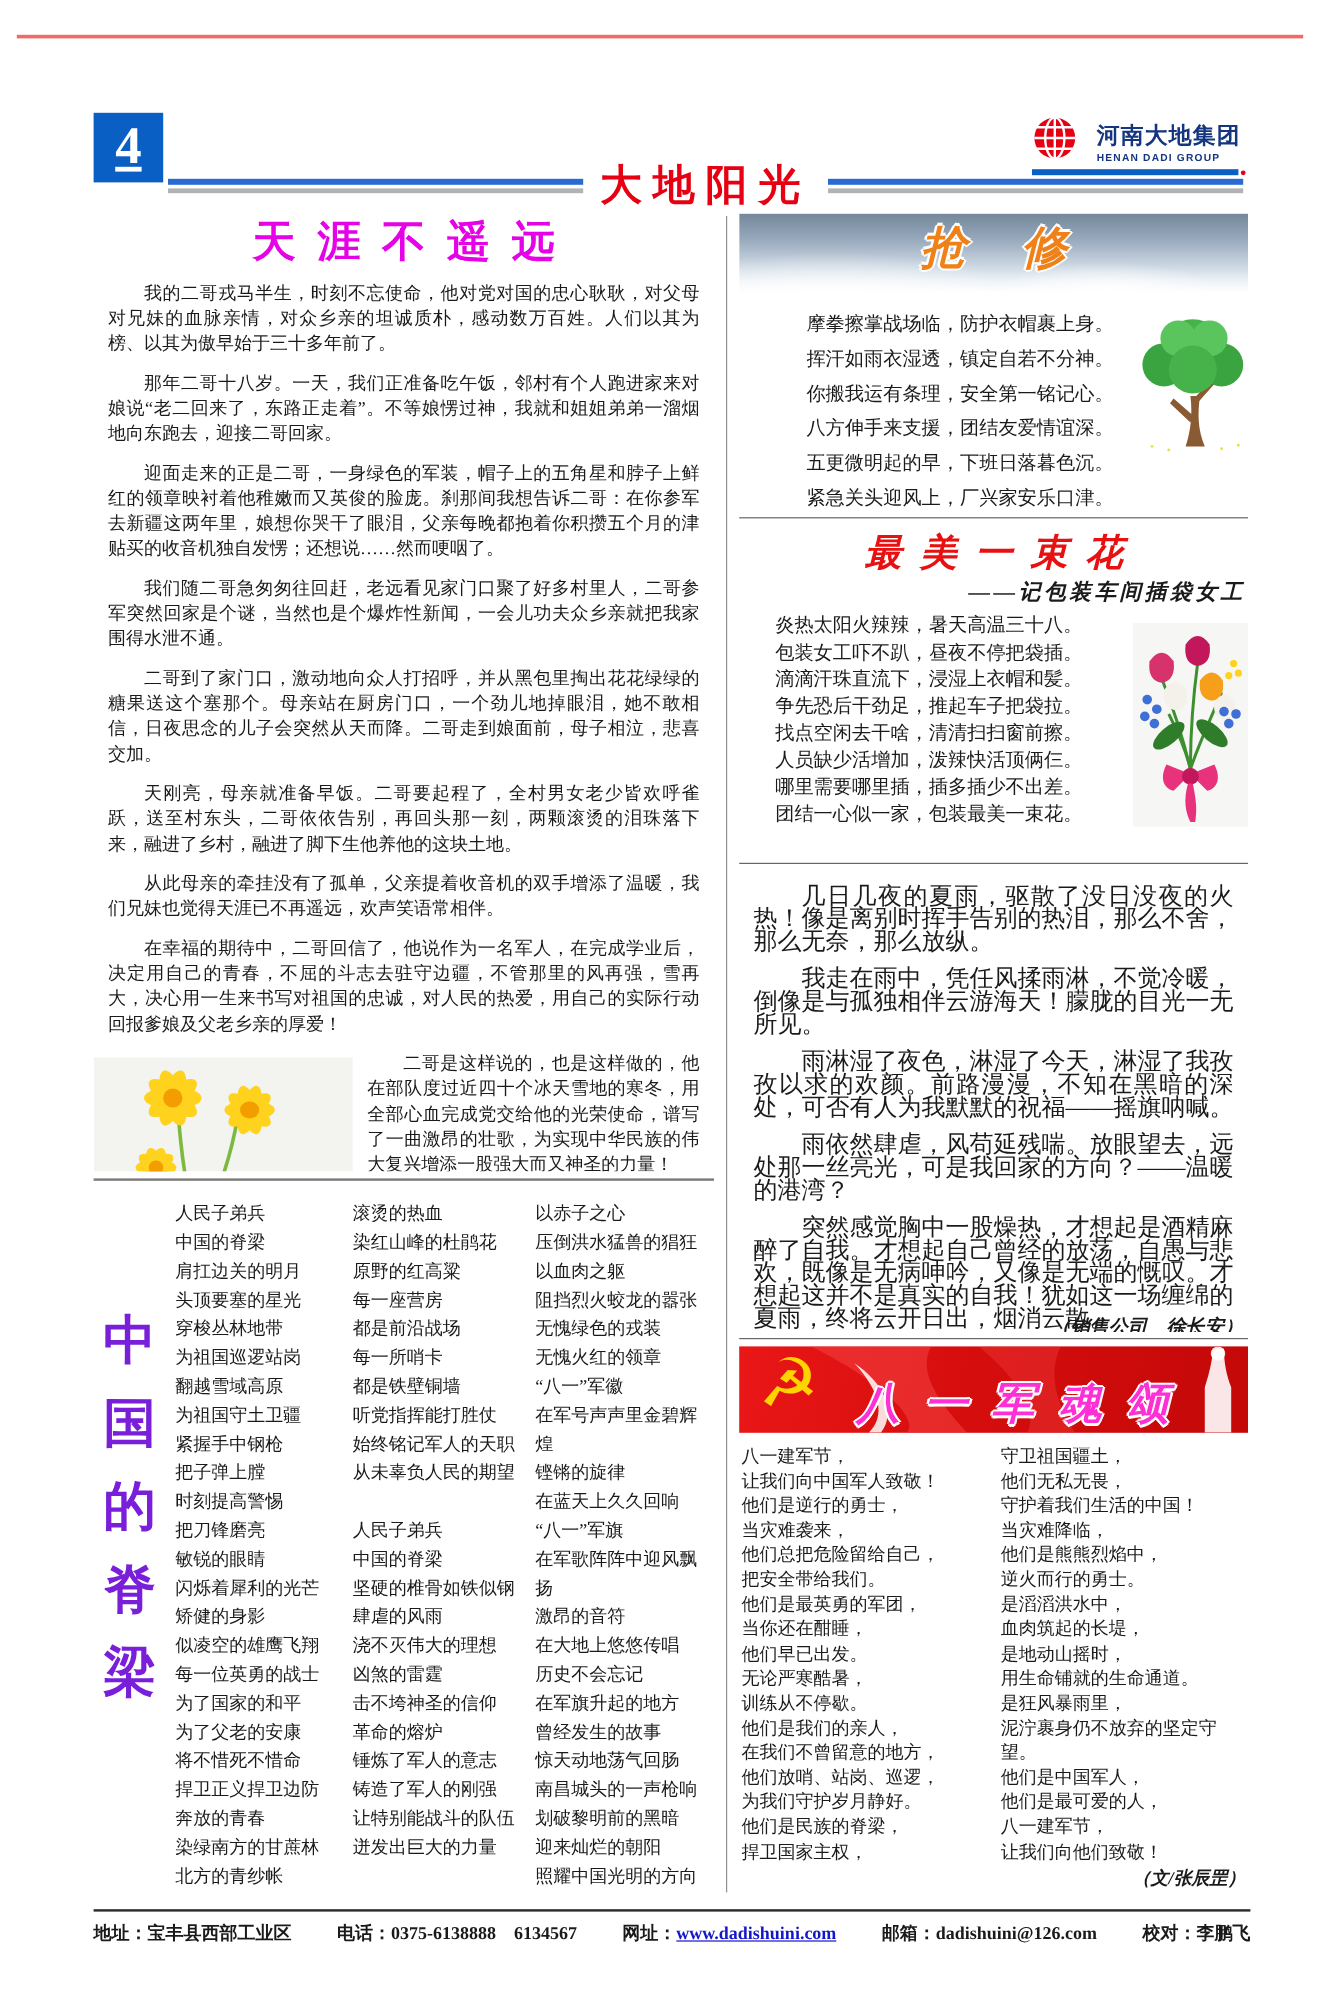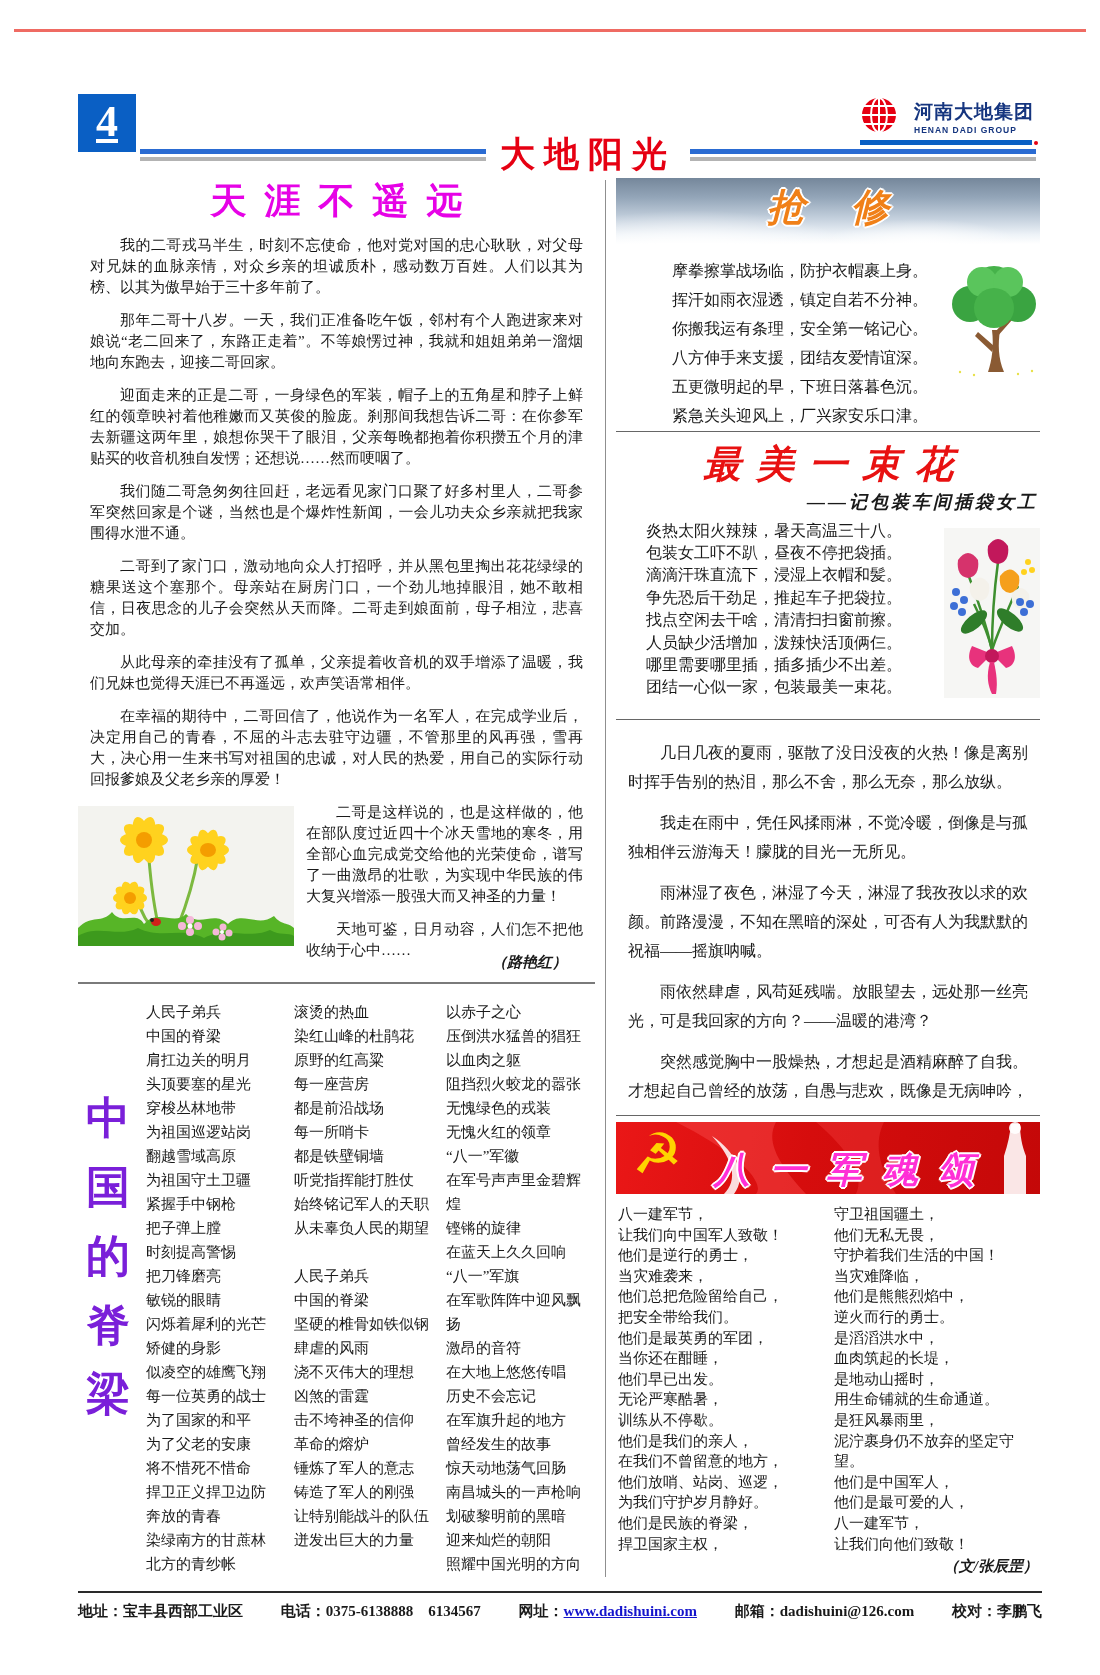--- a/index.html
+++ b/index.html
@@ -79,34 +79,34 @@
   .qx-title{
     position:absolute;width:100%;text-align:center;top:10px;margin:0;
     font-size:38px;color:var(--qiangxiu_orange);font-weight:bold;font-style:italic;
     letter-spacing:46px;text-indent:46px;line-height:1;
   }
   .qx-body{position:relative;padding:12px 0 0 56px;font-size:16px;line-height:29px;}
   .tree-box{position:absolute;right:0;top:16px;}
 
   .sec-zm{height:276px;overflow:hidden;}
   .zm-title{
-    text-align:center;color:var(--zuimei_red);font-size:38px;font-weight:bold;font-style:italic;
+    text-align:center;color:var(--zuimei_red);font-size:31px;font-weight:bold;font-style:italic;
     letter-spacing:15px;text-indent:15px;margin:4px 0 0;line-height:1.2;font-family:Liberation Serif, serif;
   }
   .zm-sub{text-align:right;font-size:18px;font-style:italic;margin:2px 2px 6px 0;letter-spacing:3px;font-weight:600;}
   .zm-body{position:relative;padding-left:30px;font-size:16px;line-height:22.4px;}
   .bouquet-box{position:absolute;right:0;top:8px;}
 
   .sec-xy{height:384px;overflow:hidden;}
   .xy-title{
     text-align:center;color:var(--xiayu_green);font-size:42px;font-weight:bold;
     letter-spacing:60px;text-indent:60px;margin:8px 0 8px;line-height:1.15;
     font-family:"Liberation Sans","DejaVu Sans",sans-serif;
   }
-  .xy-body{font-size:16px;line-height:29px;text-align:justify;}
+  .xy-body{font-size:20px;line-height:19px;text-align:justify;}
   .xy-sig{text-align:right;margin-top:-25.5px;padding-right:4px;font-style:italic;font-weight:600;}
 
   .by-banner{height:72px;position:relative;margin-top:4px;overflow:hidden;
     background:linear-gradient(100deg,#ea1717 0%,#d60d0d 45%,#c40808 100%);}
   .hs{position:absolute;left:16px;top:-4px;font-size:56px;color:var(--gold);line-height:72px;
       font-family:"DejaVu Sans",sans-serif;}
   .by-title{
     position:absolute;width:100%;text-align:center;top:14px;margin:16px;
     font-size:36px;font-weight:bold;font-style:italic;color:var(--bayi_magenta);
     letter-spacing:20px;text-indent:20px;line-height:1;
@@ -168,20 +168,21 @@
 
   <div class="left-col">
     <div class="tianya">
       <h1 class="tianya-title">天涯不遥远</h1>
       <div>
           <p class="para">我的二哥戎马半生，时刻不忘使命，他对党对国的忠心耿耿，对父母对兄妹的血脉亲情，对众乡亲的坦诚质朴，感动数万百姓。人们以其为榜、以其为傲早始于三十多年前了。</p>
           <p class="para">那年二哥十八岁。一天，我们正准备吃午饭，邻村有个人跑进家来对娘说“老二回来了，东路正走着”。不等娘愣过神，我就和姐姐弟弟一溜烟地向东跑去，迎接二哥回家。</p>
           <p class="para">迎面走来的正是二哥，一身绿色的军装，帽子上的五角星和脖子上鲜红的领章映衬着他稚嫩而又英俊的脸庞。刹那间我想告诉二哥：在你参军去新疆这两年里，娘想你哭干了眼泪，父亲每晚都抱着你积攒五个月的津贴买的收音机独自发愣；还想说……然而哽咽了。</p>
           <p class="para">我们随二哥急匆匆往回赶，老远看见家门口聚了好多村里人，二哥参军突然回家是个谜，当然也是个爆炸性新闻，一会儿功夫众乡亲就把我家围得水泄不通。</p>
           <p class="para">二哥到了家门口，激动地向众人打招呼，并从黑包里掏出花花绿绿的糖果送这个塞那个。母亲站在厨房门口，一个劲儿地掉眼泪，她不敢相信，日夜思念的儿子会突然从天而降。二哥走到娘面前，母子相泣，悲喜交加。</p>
+          <p class="para">天刚亮，母亲就准备早饭。二哥要起程了，全村男女老少皆欢呼雀跃，送至村东头，二哥依依告别，再回头那一刻，两颗滚烫的泪珠落下来，融进了乡村，融进了脚下生他养他的这块土地。</p>
           <p class="para">从此母亲的牵挂没有了孤单，父亲提着收音机的双手增添了温暖，我们兄妹也觉得天涯已不再遥远，欢声笑语常相伴。</p>
           <p class="para">在幸福的期待中，二哥回信了，他说作为一名军人，在完成学业后，决定用自己的青春，不屈的斗志去驻守边疆，不管那里的风再强，雪再大，决心用一生来书写对祖国的忠诚，对人民的热爱，用自己的实际行动回报爹娘及父老乡亲的厚爱！</p>
         </div>
       <div>
         <div class="daisy-float">
           <svg width="216" height="140" viewBox="0 0 216 140">
             <rect width="216" height="140" fill="#f3f3ef"></rect>
             <g stroke="#7cb93f" stroke-width="3" fill="none">
               <path d="M70,40 C72,70 75,95 80,118"></path>
               <path d="M120,50 C115,80 108,100 100,120"></path>

